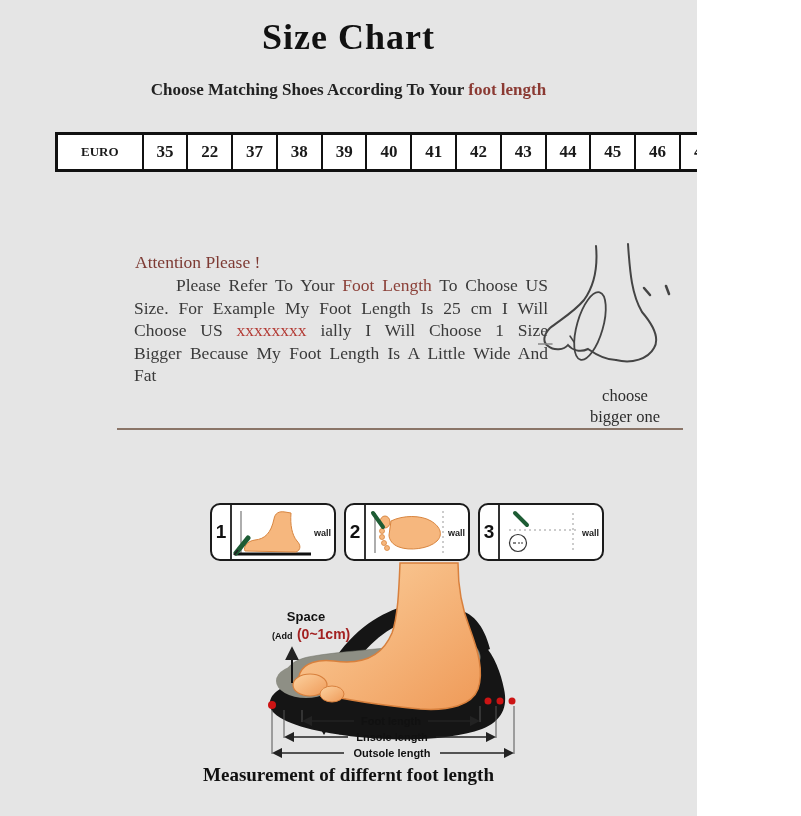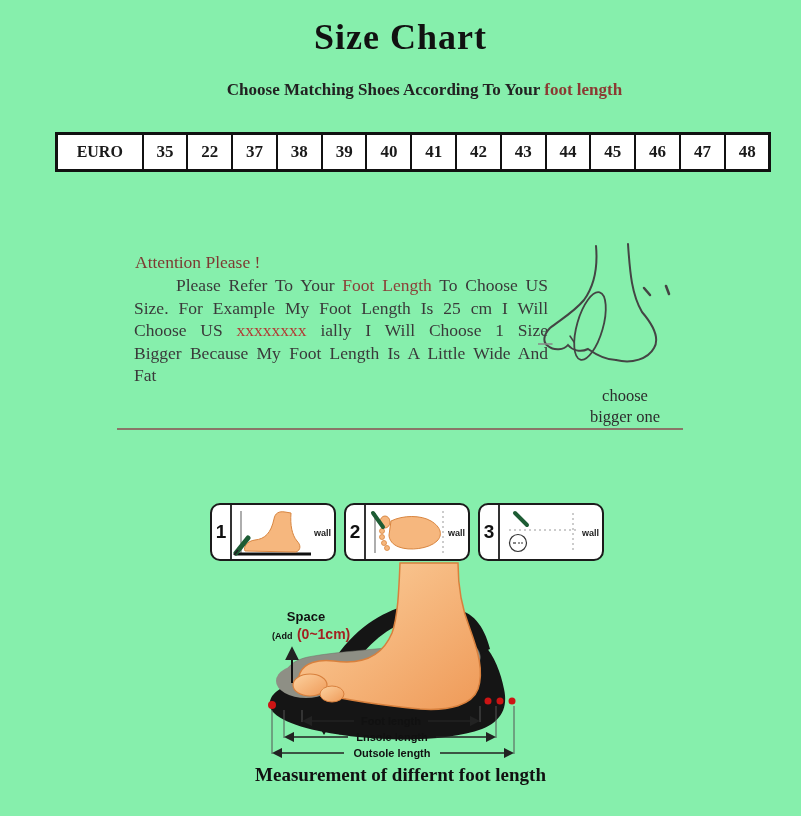--- a/index.html
+++ b/index.html
@@ -1,32 +1,32 @@
 <!DOCTYPE html>
 <html><head>
 <meta charset="utf-8">
 <style>
   * { margin:0; padding:0; box-sizing:border-box; }
   html,body { background:#ffffff; }
   .page {
-    position:relative; width:801px; height:816px; background:#86efac;
+    position:relative; width:697px; height:816px; background:#e5e5e5;
     font-family:"Liberation Serif", serif; color:#1a1a1a; overflow:hidden;
   }
   
   .title { position:absolute; top:16px; left:0; width:100%; text-align:center;
     font-weight:700; font-size:36px; letter-spacing:1px; color:#111; }
   .subtitle { position:absolute; top:80px; left:0; width:100%; text-align:center;
-    font-weight:700; font-size:17px; color:#222;margin-left:24px; }
+    font-weight:700; font-size:17px; color:#222; }
   .subtitle .hl { color:#8b3a33; }
   
   .size-table { position:absolute; left:55px; top:132px; width:716px;
     border-collapse:collapse; table-layout:fixed; border:3px solid #111; }
   .size-table td { border:2px solid #111; text-align:center; vertical-align:middle;
     font-weight:700; font-size:17px; background:#fff; padding:1px 13px; }
-  .size-table td.rowhead { width:86px; font-size:16px; line-height:1.12; padding:2px 3px;margin-left:37px; }
+  .size-table td.rowhead { width:86px; font-size:13px; line-height:1.12; padding:2px 3px;margin-left:37px; }
   .size-table tr:nth-child(1) td { height:37px; }
   .size-table tr:nth-child(2) td { height:57px; }
   
   .att-heading { position:absolute; left:135px; top:252px; font-size:17.5px; color:#7d3a33; }
   .att-para { position:absolute; left:134px; top:274px; width:414px;
     font-size:17.5px; line-height:22.5px; text-align:justify; text-indent:42px;
     word-spacing:3px; color:#3a3a3a; }
   .seg-dark { color:#3a3a3a; }
   .seg-maroon { color:#8b4038; }
   .seg-red { color:#b33a34; }

